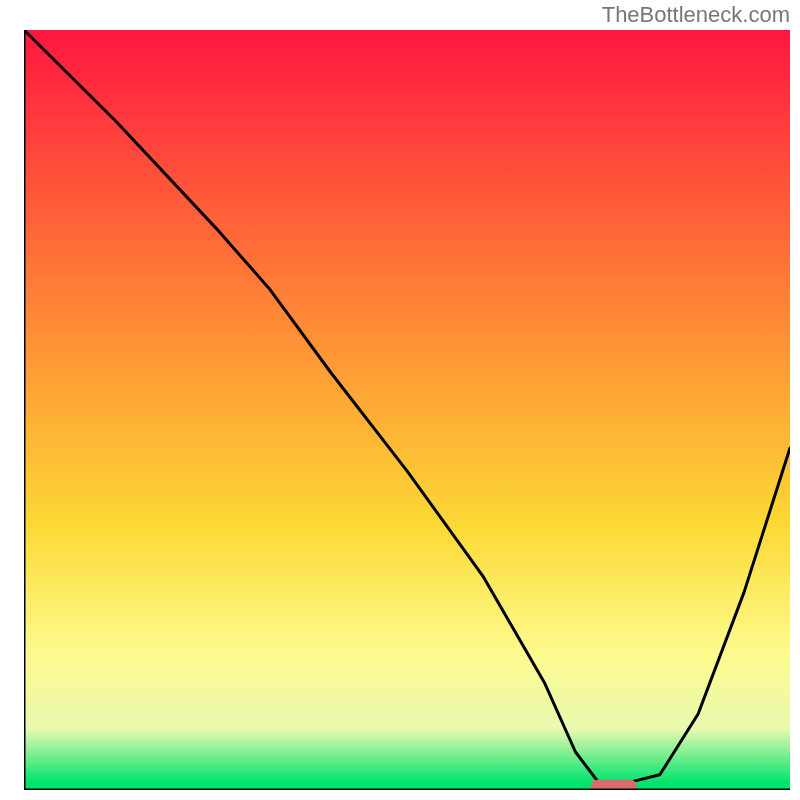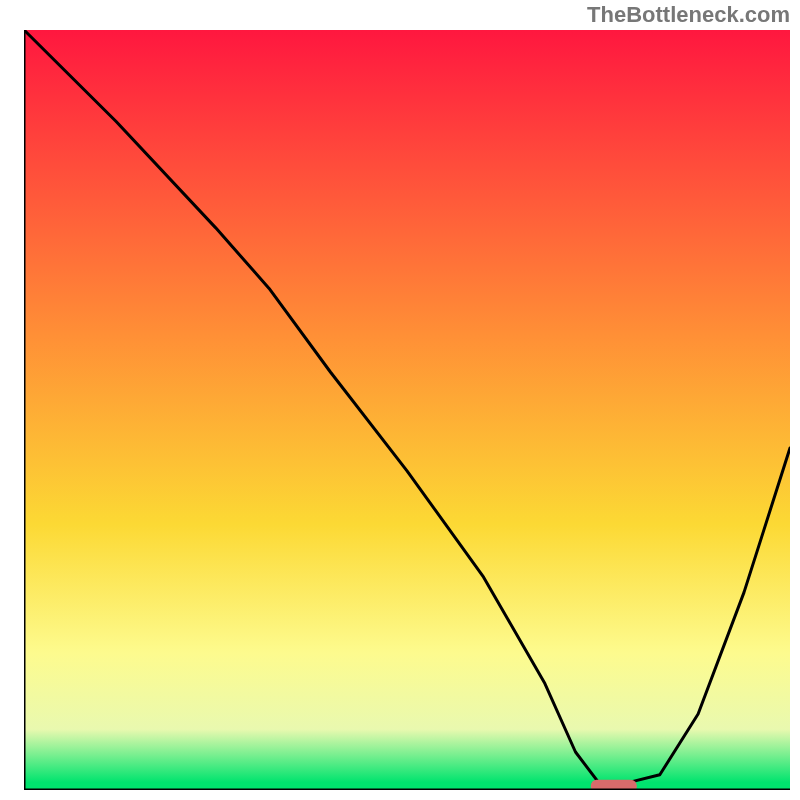--- a/index.html
+++ b/index.html
@@ -15,21 +15,21 @@
     position: relative;
     width: 800px;
     height: 800px;
   }
   .watermark {
     position: absolute;
     top: 2px;
     right: 10px;
     color: #777;
     font-size: 22px;
-    font-weight: 700;
+    font-weight: 400;
     z-index: 10;
   }
   .plot-area {
     position: absolute;
     left: 24px;
     top: 30px;
     width: 766px;
     height: 760px;
     box-sizing: border-box;
   }

